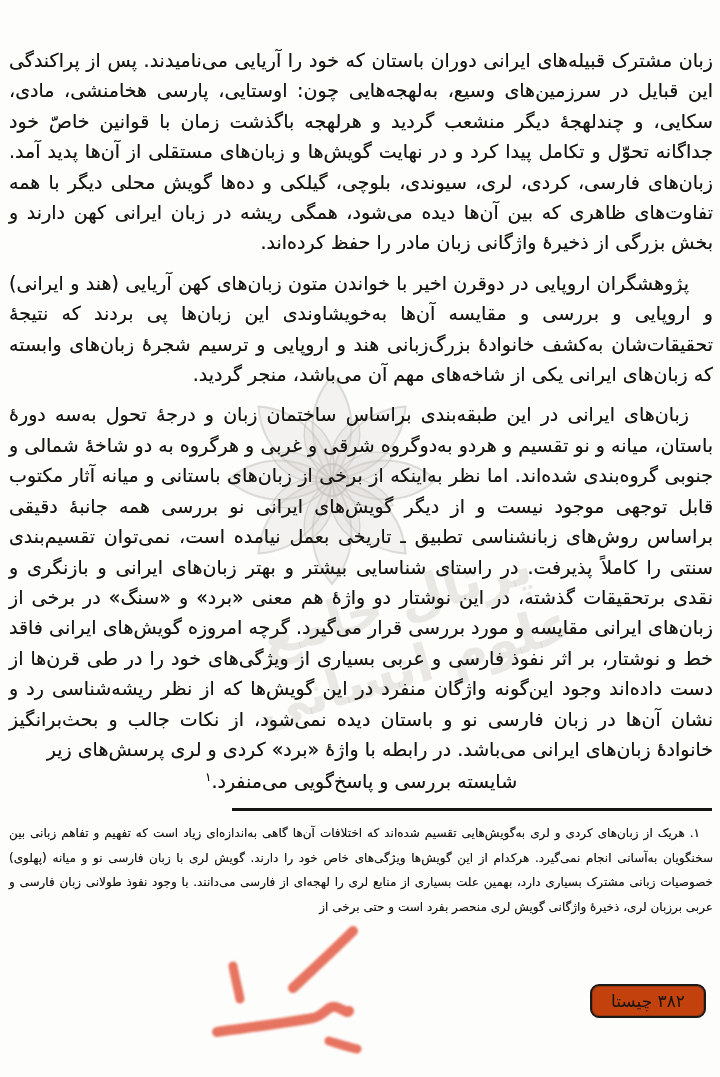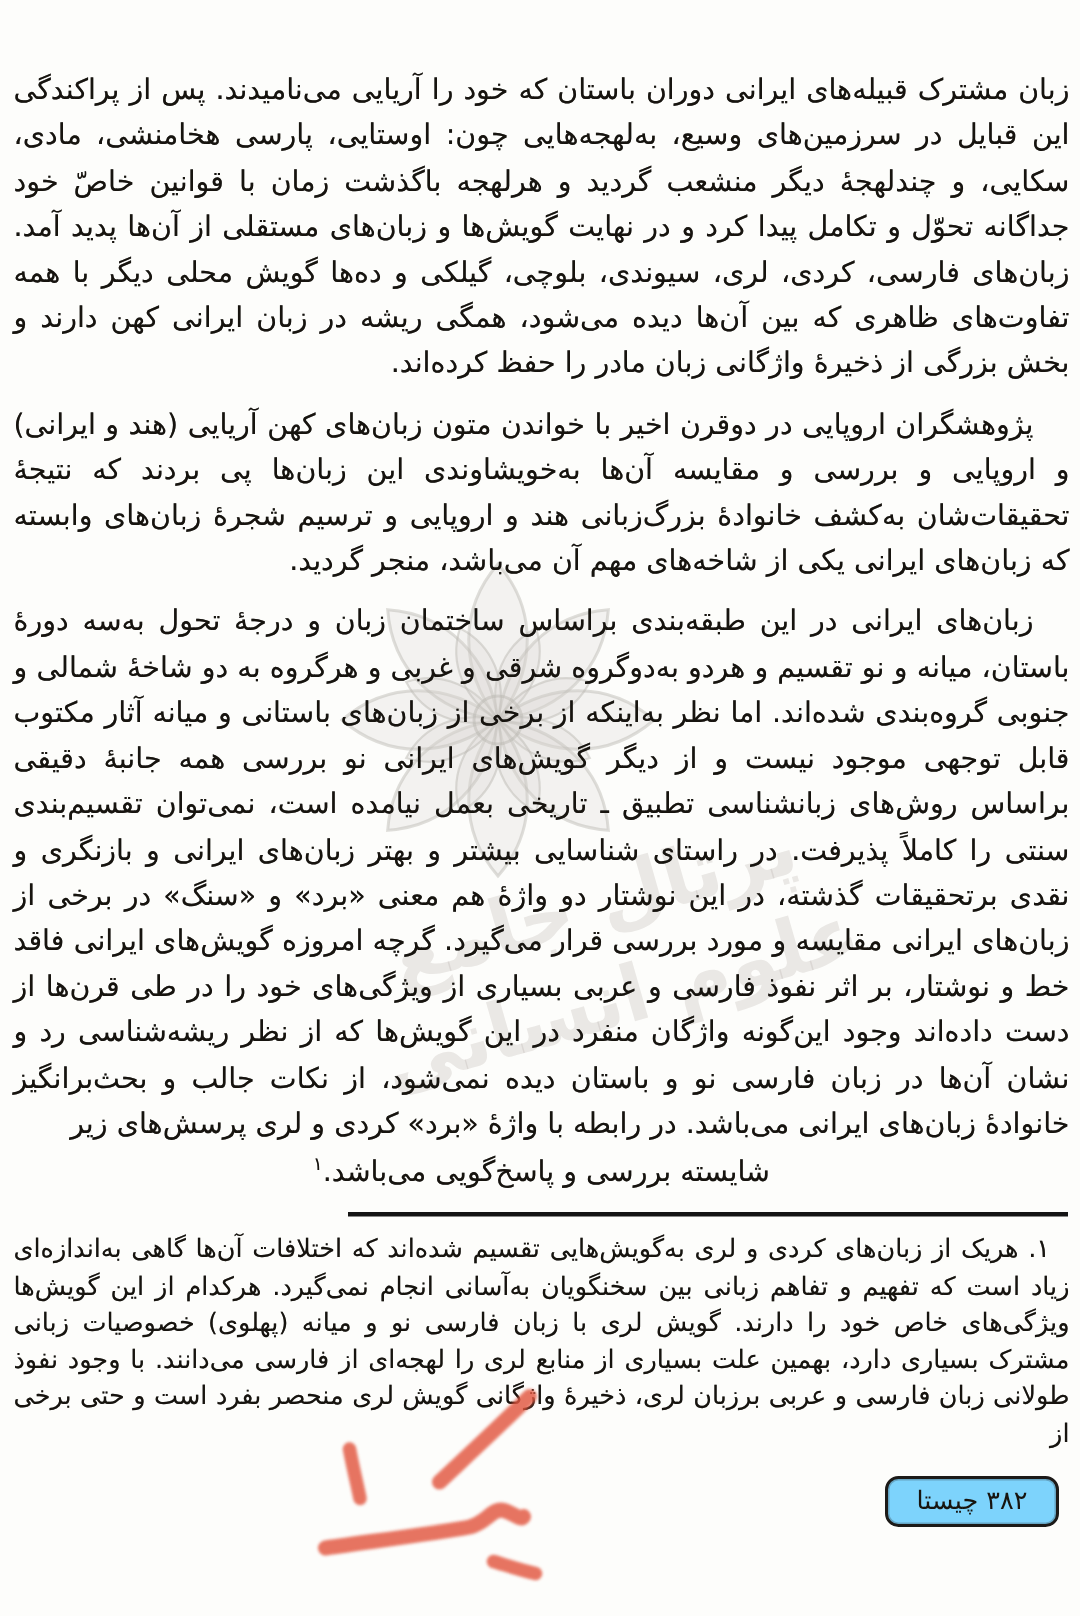--- a/index.html
+++ b/index.html
@@ -38,35 +38,35 @@
   .fn-ref{font-size:12px;vertical-align:super;line-height:0;}
 
   
   .fn-rule{
     position:absolute;top:808px;right:8px;width:480px;height:3px;
     background:#141414;z-index:2;
   }
   .footnote{
     position:absolute;top:821px;right:7px;left:9px;z-index:2;
     direction:rtl;text-align:justify;
-    font-size:17px;line-height:24.6px;
+    font-size:12px;line-height:24.6px;
     color:#17140f;
     text-indent:13px;
     text-shadow:0 0 0.3px rgba(0,0,0,0.5);
   }
 
   
   .page-badge{
     position:absolute;top:984px;right:14px;z-index:2;
     width:112px;height:30px;
     border:2.5px solid #1c1a18;border-radius:9px;
     box-shadow:inset 0 0 0 1px rgba(30,28,26,0.25);
     display:flex;align-items:center;justify-content:center;
     direction:rtl;font-size:17px;color:#17140f;
-    background:#7dd3fc;
+    background:#c2410c;
   }
 
   
   .red-mark{position:absolute;left:0;top:0;z-index:5;pointer-events:none;}
 </style>
 </head>
 <body>
 
 <div class="page">
 
@@ -99,21 +99,21 @@
   <div class="wm-callig">
     <div>پرتال جامع</div>
     <div>علوم انسانی</div>
   </div>
 
   <div class="main-text">
     <p class="para">زبان مشترک قبیله‌های ایرانی دوران باستان که خود را آریایی می‌نامیدند. پس از پراکندگی این قبایل در سرزمین‌های وسیع، به‌لهجه‌هایی چون: اوستایی، پارسی هخامنشی، مادی، سکایی، و چندلهجۀ دیگر منشعب گردید و هرلهجه باگذشت زمان با قوانین خاصّ خود جداگانه تحوّل و تکامل پیدا کرد و در نهایت گویش‌ها و زبان‌های مستقلی از آن‌ها پدید آمد. زبان‌های فارسی، کردی، لری، سیوندی، بلوچی، گیلکی و ده‌ها گویش محلی دیگر با همه تفاوت‌های ظاهری که بین آن‌ها دیده می‌شود، همگی ریشه در زبان ایرانی کهن دارند و بخش بزرگی از ذخیرۀ واژگانی زبان مادر را حفظ کرده‌اند.</p>
     <p class="para indent">پژوهشگران اروپایی در دوقرن اخیر با خواندن متون زبان‌های کهن آریایی (هند و ایرانی) و اروپایی و بررسی و مقایسه آن‌ها به‌خویشاوندی این زبان‌ها پی بردند که نتیجۀ تحقیقات‌شان به‌کشف خانوادۀ بزرگ‌زبانی هند و اروپایی و ترسیم شجرۀ زبان‌های وابسته که زبان‌های ایرانی یکی از شاخه‌های مهم آن می‌باشد، منجر گردید.</p>
     <p class="para indent" style="margin-bottom:0;">زبان‌های ایرانی در این طبقه‌بندی براساس ساختمان زبان و درجۀ تحول به‌سه دورۀ باستان، میانه و نو تقسیم و هردو به‌دوگروه شرقی و غربی و هرگروه به دو شاخۀ شمالی و جنوبی گروه‌بندی شده‌اند. اما نظر به‌اینکه از برخی از زبان‌های باستانی و میانه آثار مکتوب قابل توجهی موجود نیست و از دیگر گویش‌های ایرانی نو بررسی همه جانبۀ دقیقی براساس روش‌های زبانشناسی تطبیق ـ تاریخی بعمل نیامده است، نمی‌توان تقسیم‌بندی سنتی را کاملاً پذیرفت. در راستای شناسایی بیشتر و بهتر زبان‌های ایرانی و بازنگری و نقدی برتحقیقات گذشته، در این نوشتار دو واژۀ هم معنی «برد» و «سنگ» در برخی از زبان‌های ایرانی مقایسه و مورد بررسی قرار می‌گیرد. گرچه امروزه گویش‌های ایرانی فاقد خط و نوشتار، بر اثر نفوذ فارسی و عربی بسیاری از ویژگی‌های خود را در طی قرن‌ها از دست داده‌اند وجود این‌گونه واژگان منفرد در این گویش‌ها که از نظر ریشه‌شناسی رد و نشان آن‌ها در زبان فارسی نو و باستان دیده نمی‌شود، از نکات جالب و بحث‌برانگیز خانوادۀ زبان‌های ایرانی می‌باشد. در رابطه با واژۀ «برد» کردی و لری پرسش‌های زیر</p>
     <div class="closing-line">
-      <span>شایسته بررسی و پاسخ‌گویی می‌باشد.</span><span class="fn-ref">۱</span>
+      <span>شایسته بررسی و پاسخ‌گویی می‌منفرد.</span><span class="fn-ref">۱</span>
     </div>
   </div>
 
   <div class="fn-rule"></div>
 
   <div class="footnote">۱. هریک از زبان‌های کردی و لری به‌گویش‌هایی تقسیم شده‌اند که اختلافات آن‌ها گاهی به‌اندازه‌ای زیاد است که تفهیم و تفاهم زبانی بین سخنگویان به‌آسانی انجام نمی‌گیرد. هرکدام از این گویش‌ها ویژگی‌های خاص خود را دارند. گویش لری با زبان فارسی نو و میانه (پهلوی) خصوصیات زبانی مشترک بسیاری دارد، بهمین علت بسیاری از منابع لری را لهجه‌ای از فارسی می‌دانند. با وجود نفوذ طولانی زبان فارسی و عربی برزبان لری، ذخیرۀ واژگانی گویش لری منحصر بفرد است و حتی برخی از</div>
 
   <svg class="red-mark" width="720" height="1077" viewBox="0 0 720 1077" aria-hidden="true">
     <defs>
       <filter id="soft" x="-20%" y="-20%" width="140%" height="140%">

